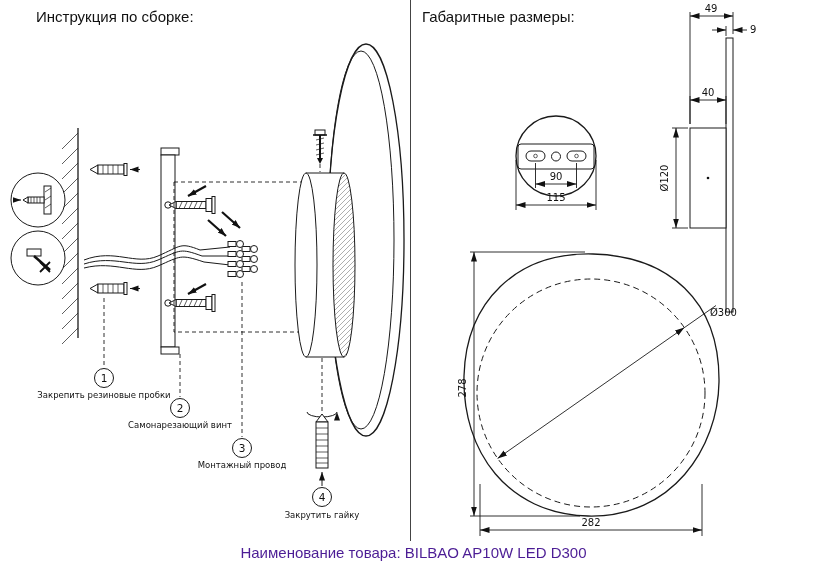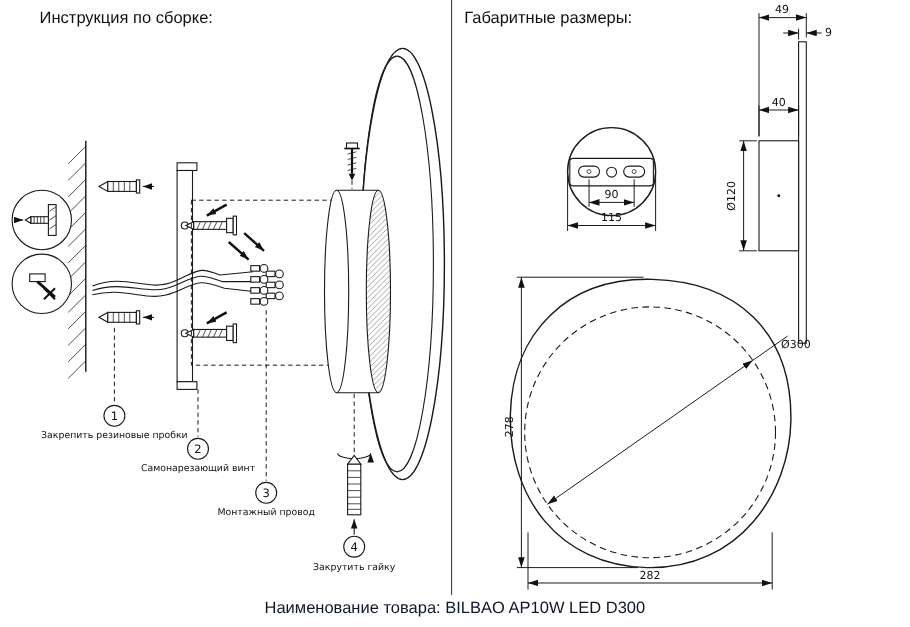--- a/index.html
+++ b/index.html
@@ -2,21 +2,21 @@
 <html><head>
 <meta charset="utf-8">
 <style>
   html,body{margin:0;padding:0;background:#fff;}
   .stage{position:relative;width:827px;height:570px;background:#fff;overflow:hidden;
          font-family:"Liberation Sans","DejaVu Sans",sans-serif;color:#111;}
   .title{position:absolute;top:8px;font-size:15px;color:#111;}
   .title.left{left:36px;}
   .title.right{left:422px;}
   .divider{position:absolute;left:410px;top:0;width:1px;height:541px;background:#444;}
-  .footer{position:absolute;left:0;top:544px;width:100%;text-align:center;font-size:15px;color:#0f172a;}
+  .footer{position:absolute;left:0;top:544px;width:100%;text-align:center;font-size:15px;color:#4c1d95;}
   svg{position:absolute;top:0;}
   svg.left{left:0;}
   svg.right{left:410px;}
   svg text{font-family:"DejaVu Sans",sans-serif;fill:#111;}
   .ln{stroke:#1a1a1a;stroke-width:1;fill:none;}
   .ln2{stroke:#1a1a1a;stroke-width:1.3;fill:none;}
   .thin{stroke:#1a1a1a;stroke-width:0.7;fill:none;}
   .wfill{fill:#fff;stroke:#1a1a1a;stroke-width:1;}
   .dash{stroke:#1a1a1a;stroke-width:0.9;fill:none;stroke-dasharray:4 3;}
   .dashc{stroke:#1a1a1a;stroke-width:1;fill:none;stroke-dasharray:6 4;}

